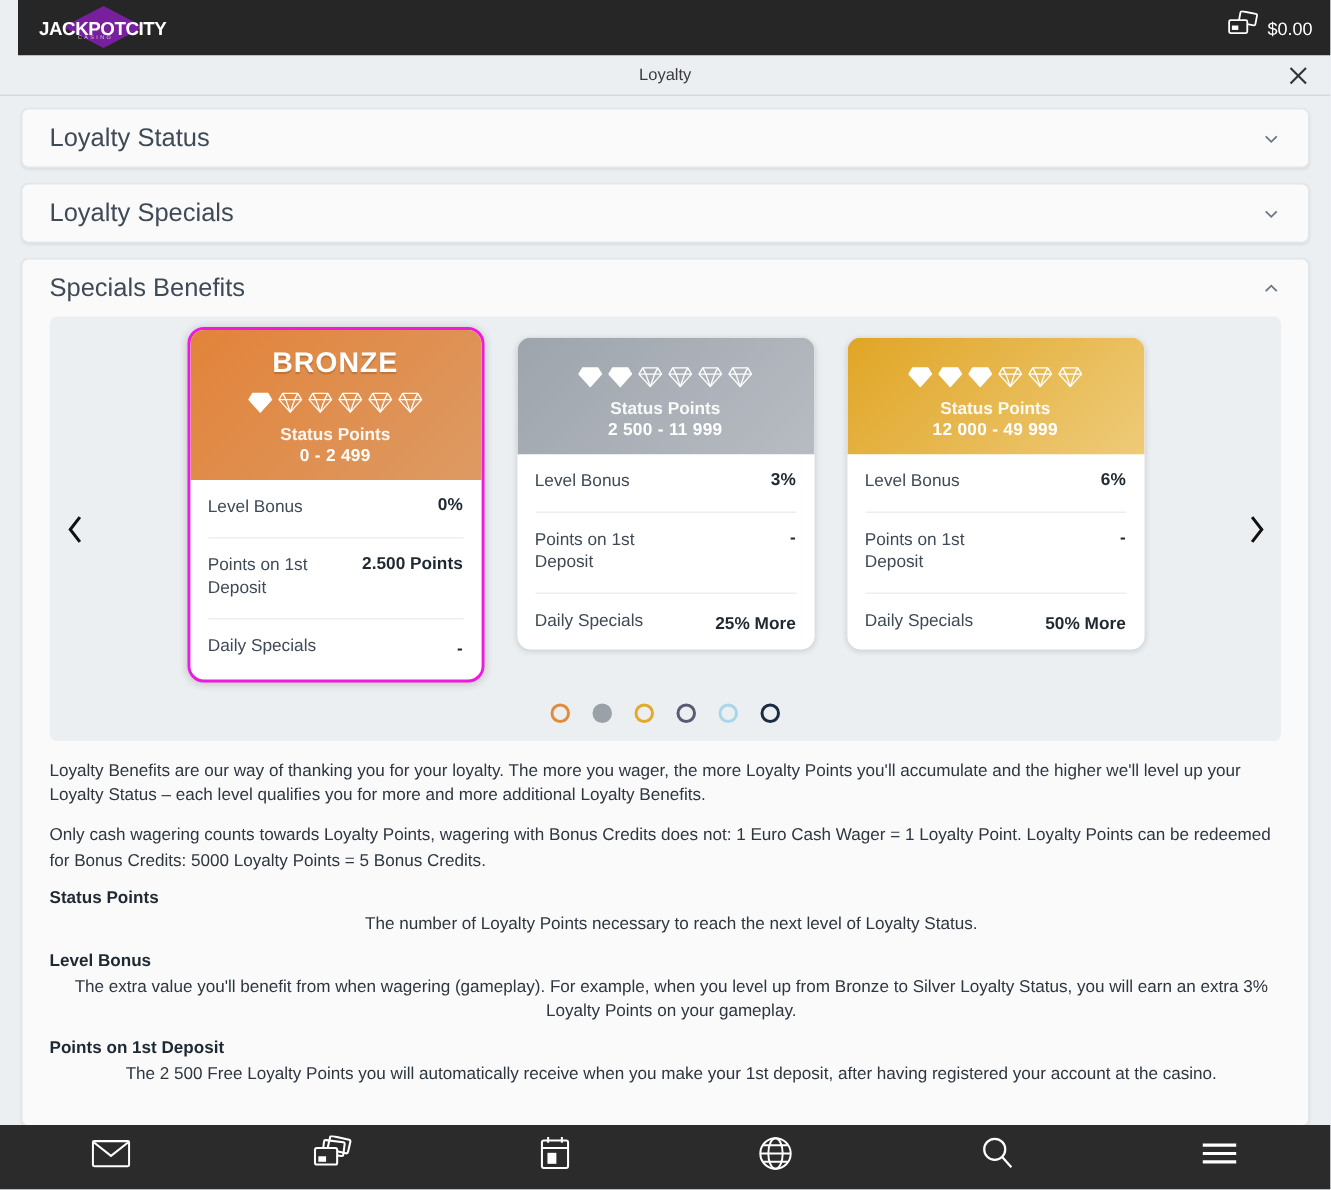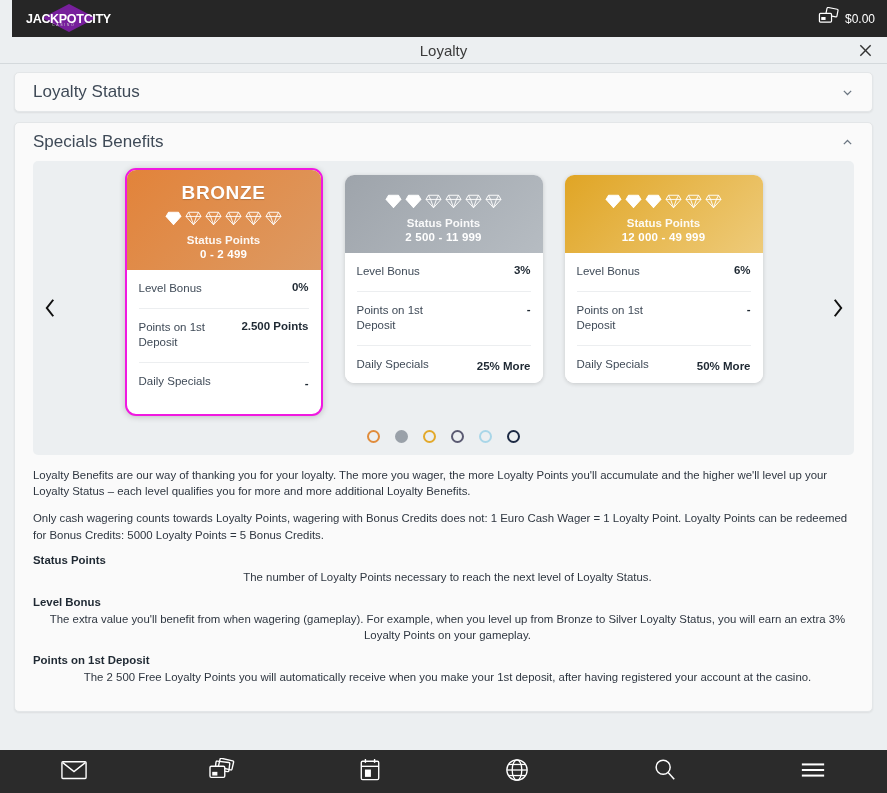--- a/index.html
+++ b/index.html
@@ -36,21 +36,21 @@
   }
   .balance { display: flex; align-items: center; gap: 6px; }
   .balance-amt { color: #ffffff; font-size: 12px; }
 
   
   .titlebar {
     height: 27px; background: #eceff1;
     display: flex; align-items: center; justify-content: center;
     position: relative; border-bottom: 1px solid #d4d9dc;
   }
-  .titlebar-title { font-size: 15px; color: #3b3b3b; }
+  .titlebar-title { font-size: 11px; color: #3b3b3b; }
   .titlebar-close {
     position: absolute; right: 12px; top: 50%; transform: translateY(-50%);
     width: 20px; height: 20px; display: flex; align-items: center; justify-content: center;
     cursor: pointer;
   }
 
   
   .content {
     position: absolute; top: 64px; left: 0; right: 0; bottom: 43px;
     background: #eceff1; overflow: hidden; padding: 8px 14px 0 14px;
@@ -87,21 +87,21 @@
     width: 198px; background: #ffffff;
     border-radius: 9px;
     box-shadow: 0 1px 4px rgba(0,0,0,.16);
     overflow: hidden;
   }
   .lcard.active {
     border: 2.5px solid #f019e0;
     border-radius: 11px;
     box-shadow: 0 1px 6px rgba(0,0,0,.2);
     margin-top: -7px;
-    padding-bottom: 14px;
+    padding-bottom: 3px;
   }
   .lcard-head {
     padding: 12px 8px 10px 8px;
     text-align: center; color: #ffffff;
   }
   .lcard-name {
     font-size: 19px; font-weight: bold; letter-spacing: .6px;
     text-shadow: 0 1px 1px rgba(0,0,0,.18);
   }
   .gems { display: flex; justify-content: center; gap: 3px; margin: 7px 0 8px 0; }
@@ -191,20 +191,30 @@
       <div class="panel-head">
         <span class="panel-title">Loyalty Status</span>
         <span class="chev">
           <svg width="13" height="13" viewBox="0 0 16 16" stroke="#6b7682" stroke-width="1.5" fill="none">
             <polyline points="3.5,6 8,10.5 12.5,6"></polyline>
           </svg>
         </span>
       </div>
     </div>
 
+    <div class="panel">
+      <div class="panel-head">
+        <span class="panel-title">Loyalty Specials</span>
+        <span class="chev">
+          <svg width="13" height="13" viewBox="0 0 16 16" stroke="#6b7682" stroke-width="1.5" fill="none">
+            <polyline points="3.5,6 8,10.5 12.5,6"></polyline>
+          </svg>
+        </span>
+      </div>
+    </div>
 
     <div class="panel">
       <div class="panel-head">
         <span class="panel-title">Specials Benefits</span>
         <span class="chev">
           <svg width="13" height="13" viewBox="0 0 16 16" stroke="#6b7682" stroke-width="1.5" fill="none">
             <polyline points="3.5,10 8,5.5 12.5,10"></polyline>
           </svg>
         </span>
       </div>

